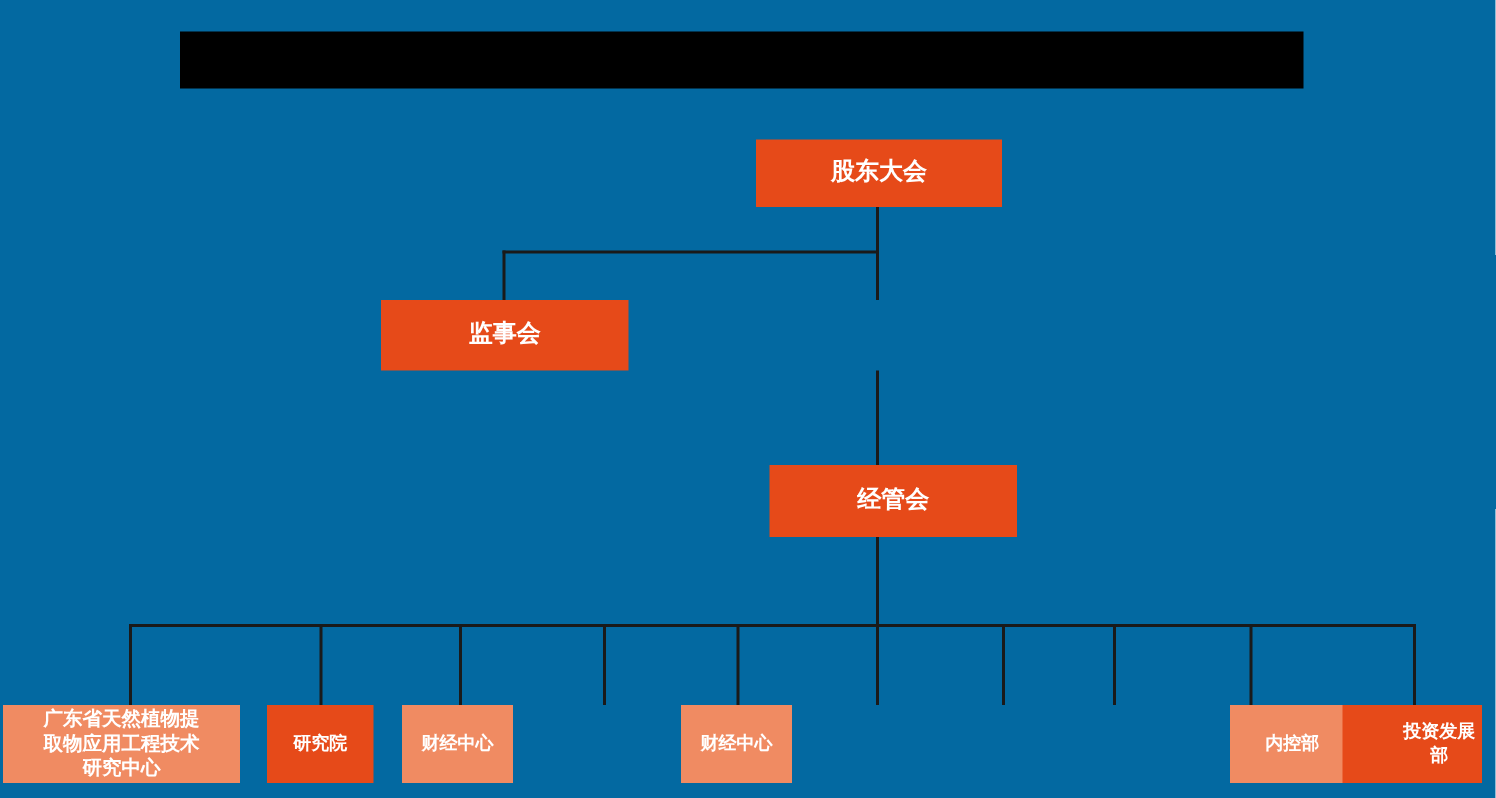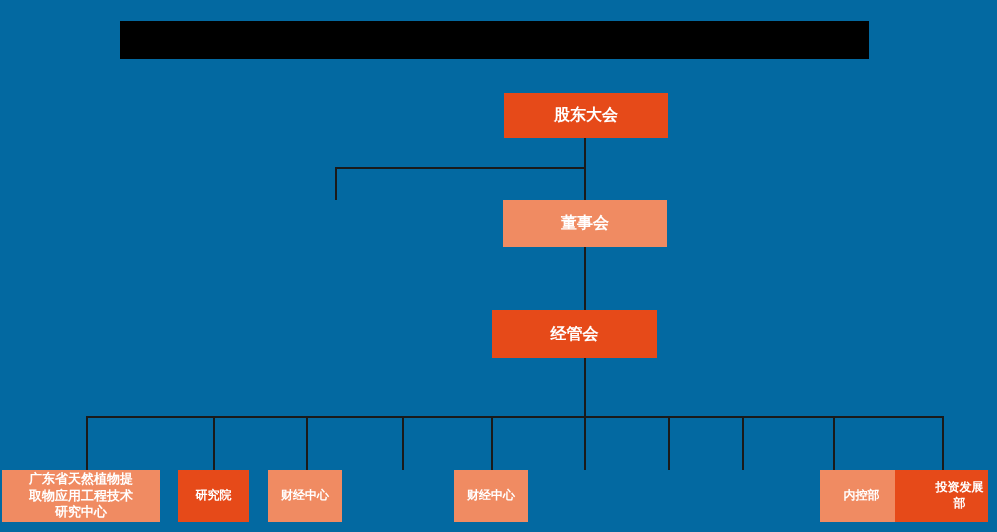--- a/index.html
+++ b/index.html
@@ -35,21 +35,21 @@
     font-size: 16px;
     line-height: 1.3;
   }
   .node.dark  { background: var(--primary); }
   .node.light { background: var(--secondary); }
 
   
   .n-root        { left: 504px; top:  93px; width: 164px; height: 45px; }
   .n-supervisory { left: 254px; top: 200px; width: 165px; height: 47px; }
   .n-board       { left: 503px; top: 200px; width: 164px; height: 47px; }
-  .n-management  { left: 492px; top: 310px; width: 165px; height: 48px; }
+  .n-management  { left: 513px; top: 310px; width: 165px; height: 48px; }
 
   
   .dept { top: 470px; height: 52px; font-size: 12px; }
   .d0 { left:   2px; width: 158px; font-size: 13px; padding: 0 24px; }
   .d1 { left: 178px; width:  71px; }
   .d2 { left: 268px; width:  74px; }
   .d3 { left: 364px; width:  79px; }
   .d4 { left: 454px; width:  74px; }
   .d5 { left: 543px; width:  82px; }
   .d6 { left: 644px; width:  52px; }
@@ -106,22 +106,22 @@
   <div class="vline drop p5"></div>
   <div class="vline drop p6"></div>
   <div class="vline drop p7"></div>
   <div class="vline drop p8"></div>
   <div class="vline drop p9"></div>
 
   <div class="node dark n-root">
     <span>股东大会</span>
   </div>
 
-  <div class="node light n-board">
-    <span>董事会</span>
+  <div class="node dark n-supervisory">
+    <span>监事会</span>
   </div>
 
   <div class="node dark n-management">
     <span>经管会</span>
   </div>
 
   <div class="node light dept d0">
     <span>广东省天然植物提取物应用工程技术研究中心</span>
   </div>
   <div class="node dark dept d1">

